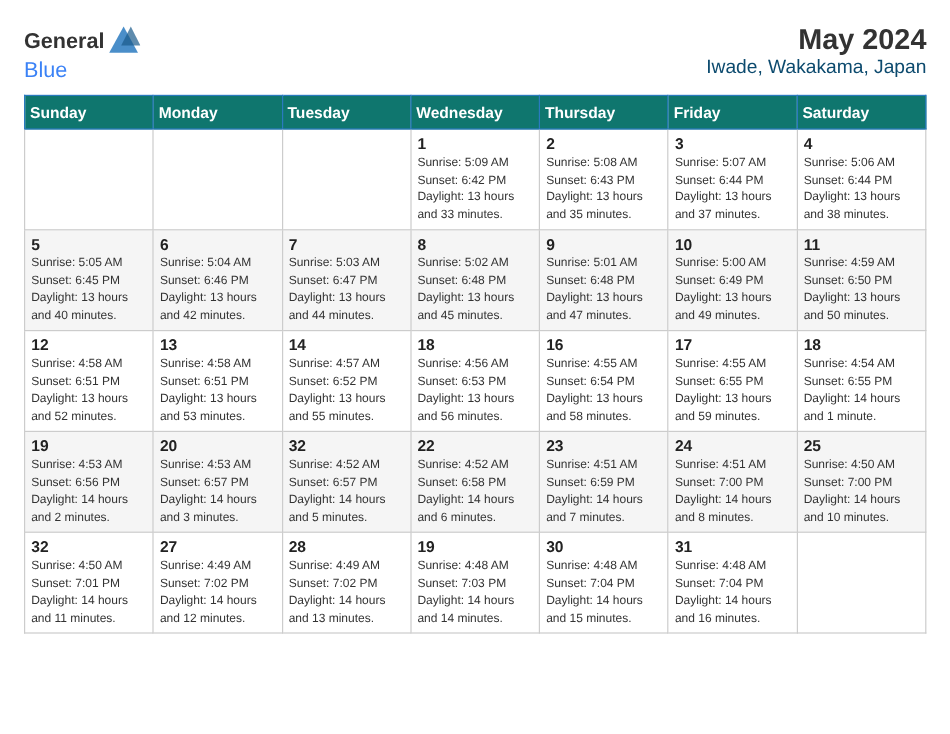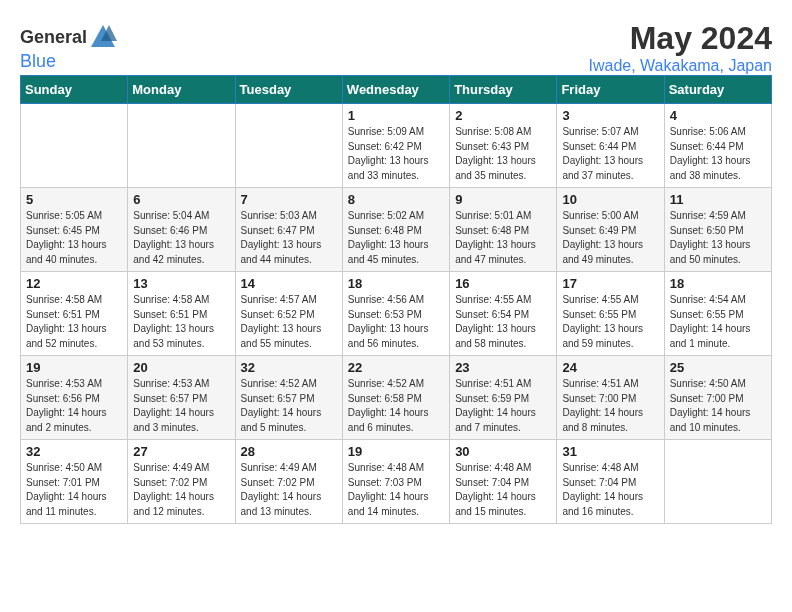--- a/index.html
+++ b/index.html
@@ -6,22 +6,22 @@
     body {
       font-family: Arial, sans-serif;
       background: #fff;
       width: 792px;
       min-height: 612px;
       padding: 20px;
     }
     .header {
       display: flex;
       justify-content: space-between;
-      align-items: center;
-      margin-bottom: 0;
+      align-items: flex-start;
+      margin-bottom: 10px;
     }
     .logo {
       display: flex;
       align-items: center;
     }
     .logo-text-general {
       font-size: 18px;
       font-weight: bold;
       color: #333;
     }
@@ -32,27 +32,27 @@
     }
     .logo-icon {
       width: 28px;
       height: 28px;
       margin-left: 2px;
     }
     .title-block {
       text-align: right;
     }
     .month-title {
-      font-size: 32px;
+      font-size: 24px;
       font-weight: bold;
       color: #333;
     }
     .location-title {
       font-size: 16px;
-      color: #3b82f6;
+      color: #0c4a6e;
     }
     .calendar {
       width: 100%;
       border-collapse: collapse;
       font-size: 11px;
     }
     .calendar thead th {
       background: #0f766e;
       color: #fff;
       padding: 6px 4px;

